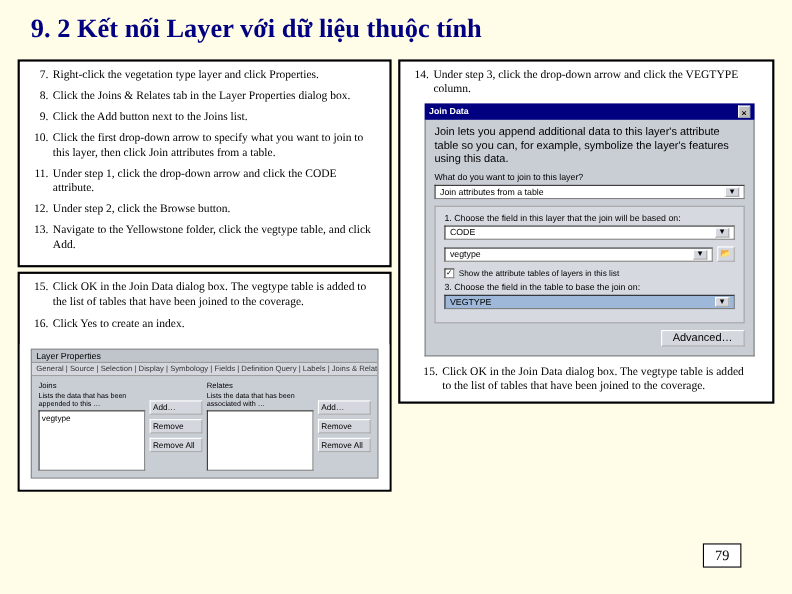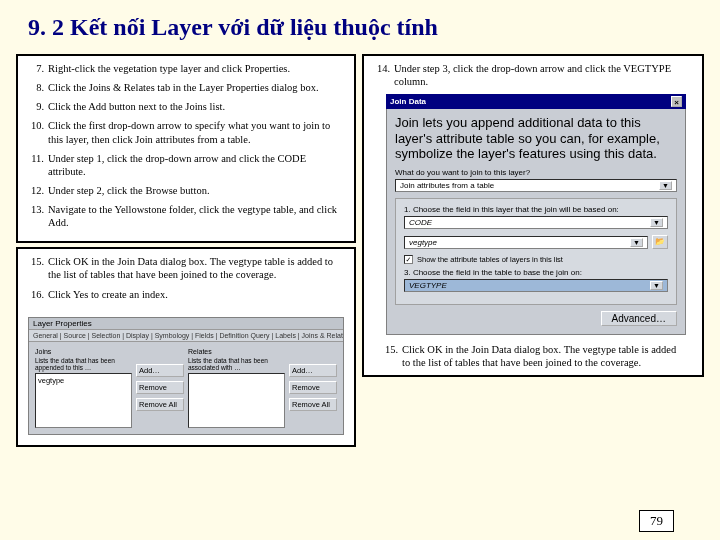--- a/index.html
+++ b/index.html
@@ -51,41 +51,41 @@
   .lp-btn { font-size: 7.5px; background: #d4d8de; border: 1px outset #fff; padding: 1px 2px; text-align: left; }
   .lp-footer { background: #c9cdd4; padding: 4px; display: flex; justify-content: center; gap: 6px; border-top: 1px solid #9a9a9a; }
   .lp-fbtn { font-size: 8px; background: #d4d8de; border: 1px outset #fff; padding: 1px 12px; }
 
   .panel-b { padding: 6px 8px; }
   .step14 { font-family: "Times New Roman", serif; font-size: 10.5px; display: flex; margin-bottom: 6px; line-height: 1.25; }
   .joindata-wrap { margin: 2px 8px 6px 14px; }
   .jd-titlebar { background: #000080; color: #fff; font-size: 8px; font-weight: bold; padding: 2px 4px; display: flex; justify-content: space-between; align-items: center; }
   .jd-close { background: #c0c0c0; color: #000; width: 11px; height: 11px; font-size: 8px; line-height: 11px; text-align: center; border: 1px outset #fff; }
   .jd-body { background: #c9cdd4; border: 1px solid #808080; border-top: 0; padding: 6px 8px 8px 8px; font-size: 8px; color: #000; }
-  .jd-intro { font-size: 13px; line-height: 1.2; margin-bottom: 6px; }
+  .jd-intro { font-size: 10px; line-height: 1.2; margin-bottom: 6px; }
   .jd-q { font-size: 8px; margin-bottom: 2px; }
   .jd-combo { display: flex; align-items: center; background: #fff; border: 1px inset #808080; font-size: 8px; padding: 1px 4px; margin-bottom: 6px; }
   .jd-combo .arrow { margin-left: auto; background: #d4d8de; border: 1px outset #fff; padding: 0 2px; font-size: 7px; }
   .jd-inset { background: #d6dae0; border: 1px solid #a0a0a0; padding: 6px 8px; }
   .jd-step { font-size: 8px; margin-bottom: 2px; }
   .jd-row { display: flex; align-items: center; gap: 4px; margin-bottom: 6px; }
-  .jd-field { flex: 1; background: #fff; border: 1px inset #808080; font-size: 8px; padding: 1px 4px; display: flex; font-style: italic; }
+  .jd-field { flex: 1; background: #fff; border: 1px inset #808080; font-size: 8px; padding: 1px 4px; display: flex; }
   .jd-field .arrow { margin-left: auto; background: #d4d8de; border: 1px outset #fff; padding: 0 2px; font-size: 7px; }
   .jd-open { width: 16px; height: 14px; background: #d4d8de; border: 1px outset #fff; font-size: 8px; line-height: 12px; text-align: center; }
   .jd-check { display: flex; align-items: center; gap: 4px; font-size: 7.5px; margin-bottom: 4px; }
   .jd-checkbox { width: 9px; height: 9px; background: #fff; border: 1px inset #808080; font-size: 7px; line-height: 7px; text-align: center; }
   .jd-adv { display: flex; justify-content: flex-end; margin-top: 6px; }
   .jd-abtn { font-size: 10px; background: #d4d8de; border: 1px outset #fff; padding: 1px 10px; }
 
   .step15 { font-family: "Times New Roman", serif; font-size: 10.5px; display: flex; margin-top: 8px; line-height: 1.25; padding: 0 8px; }
 
   .pagenum {
     position: absolute;
     right: 46px;
-    bottom: 8px;
+    bottom: 24px;
     background: #fff;
     border: 1px solid #000;
     font-family: "Times New Roman", serif;
     font-size: 13px;
     padding: 2px 10px;
   }
 </style>
 </head>
 <body>
 

